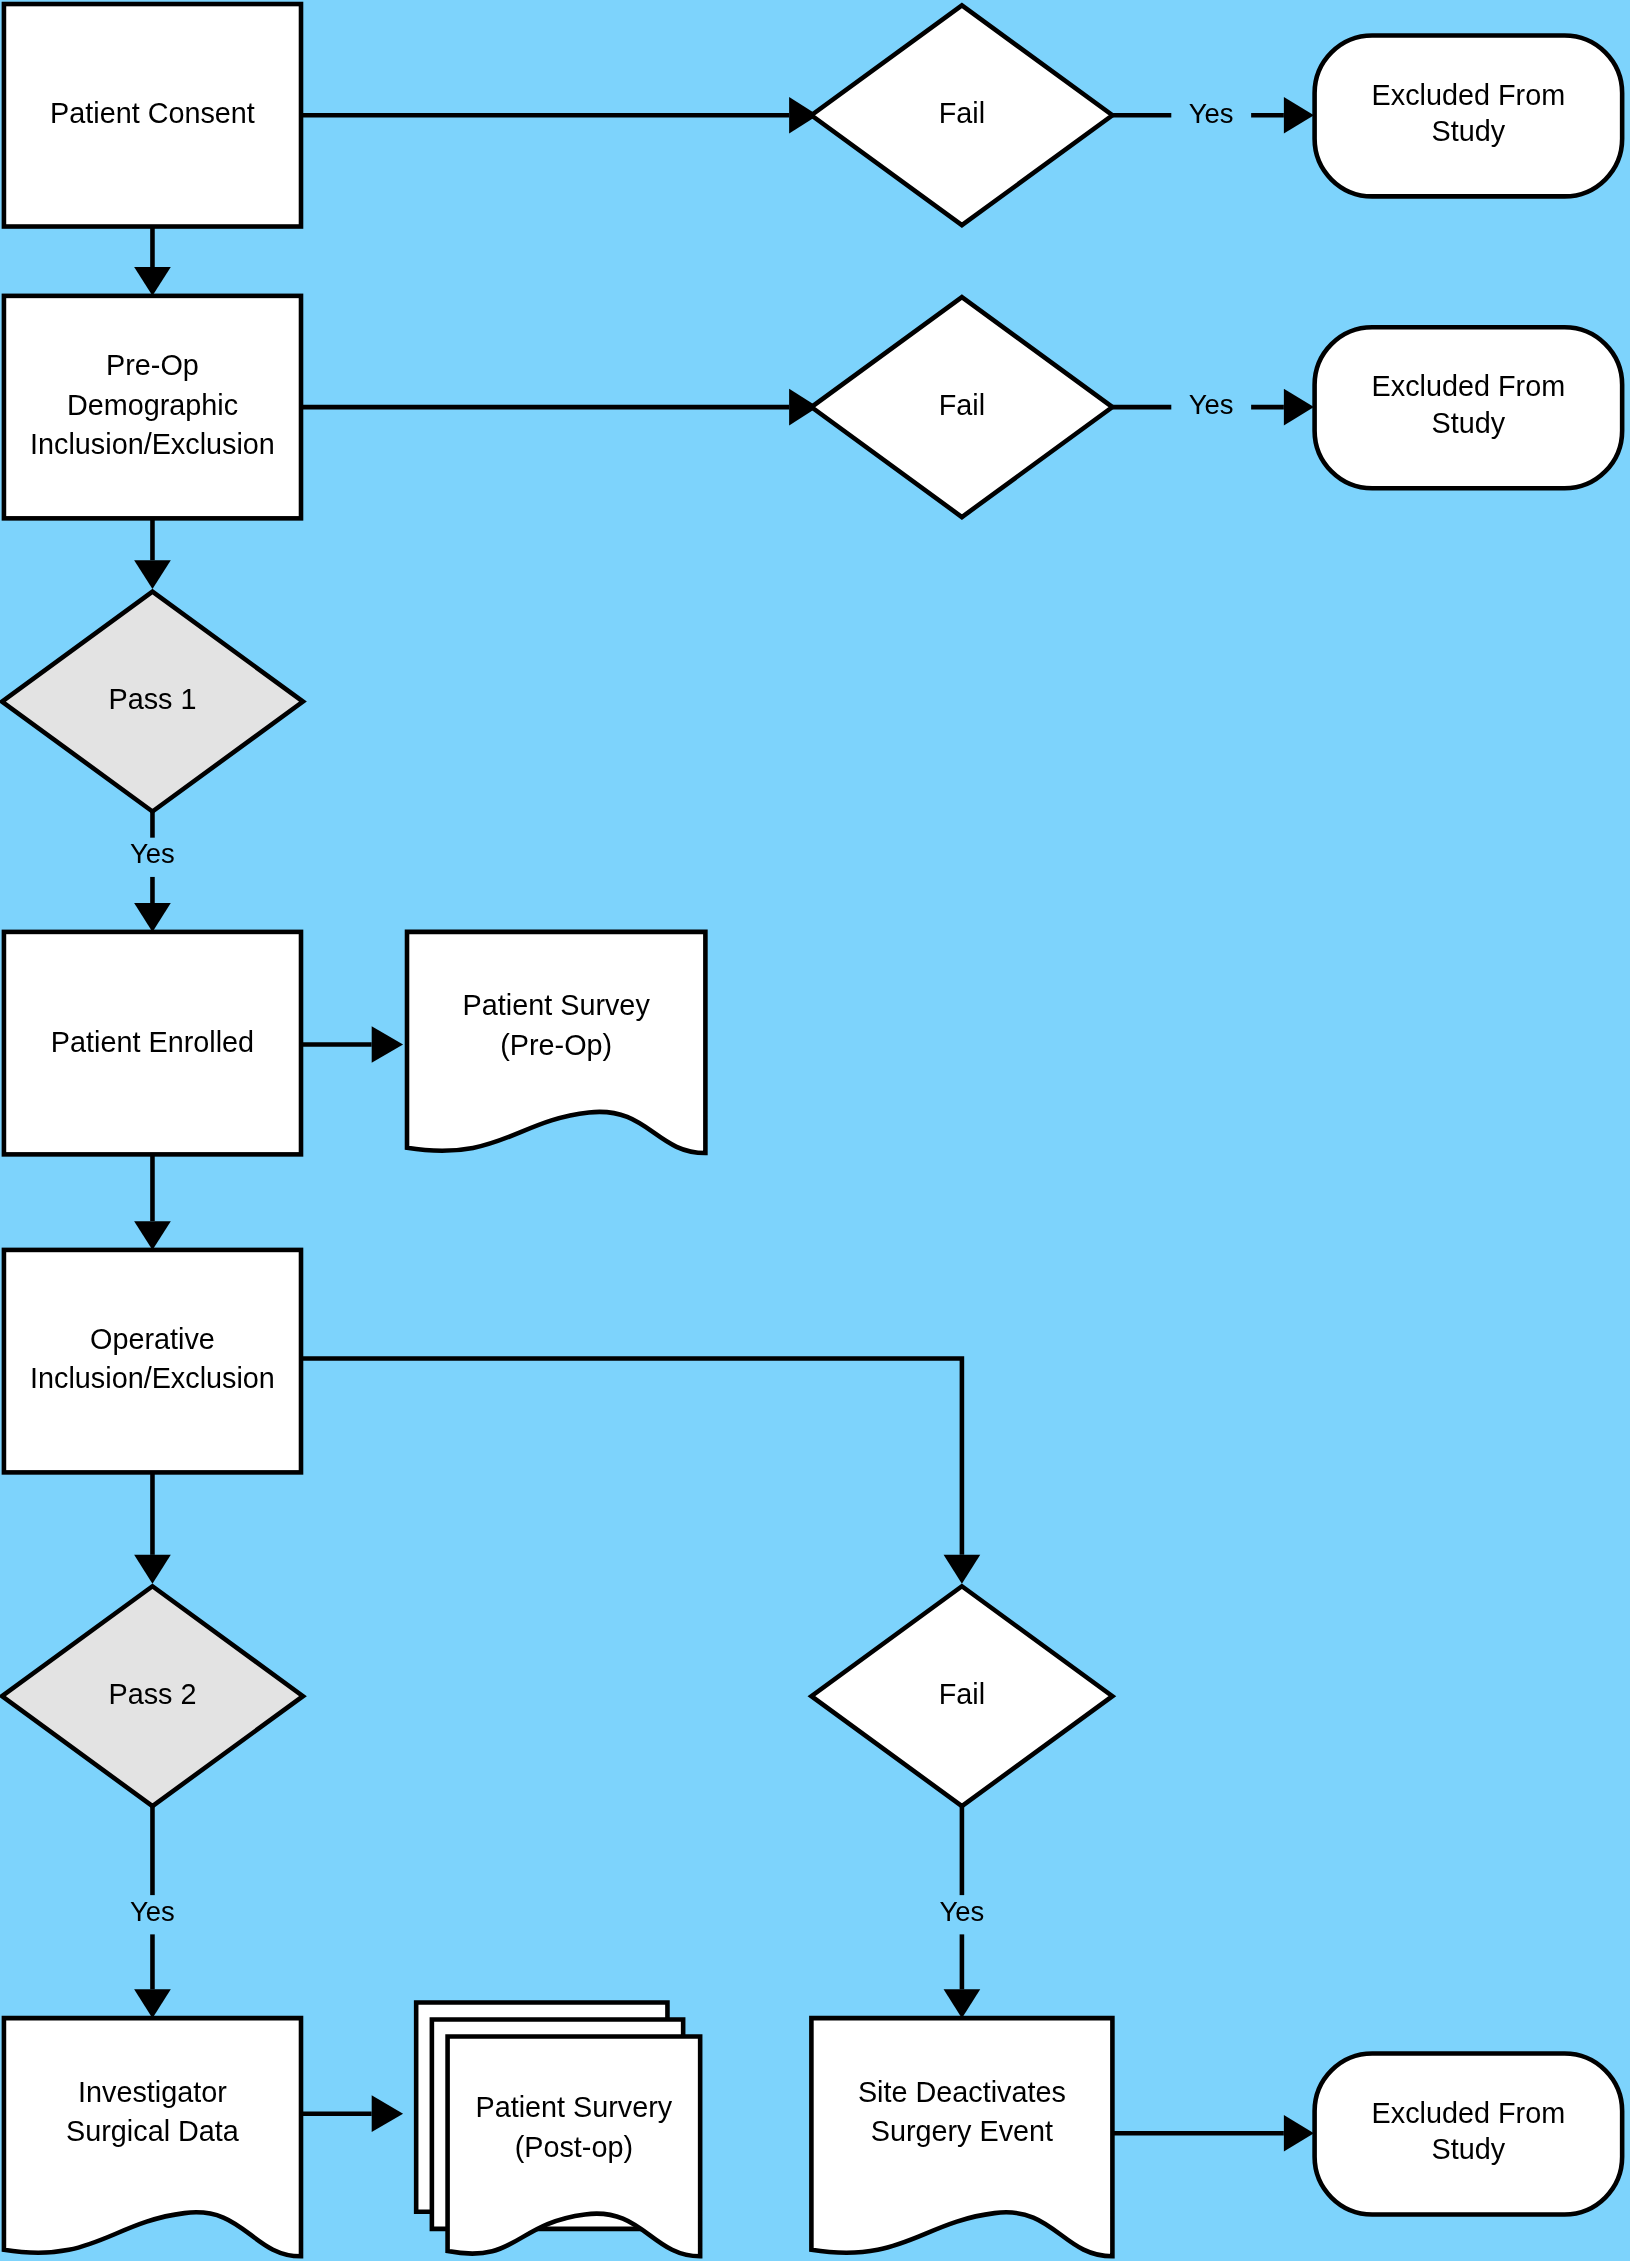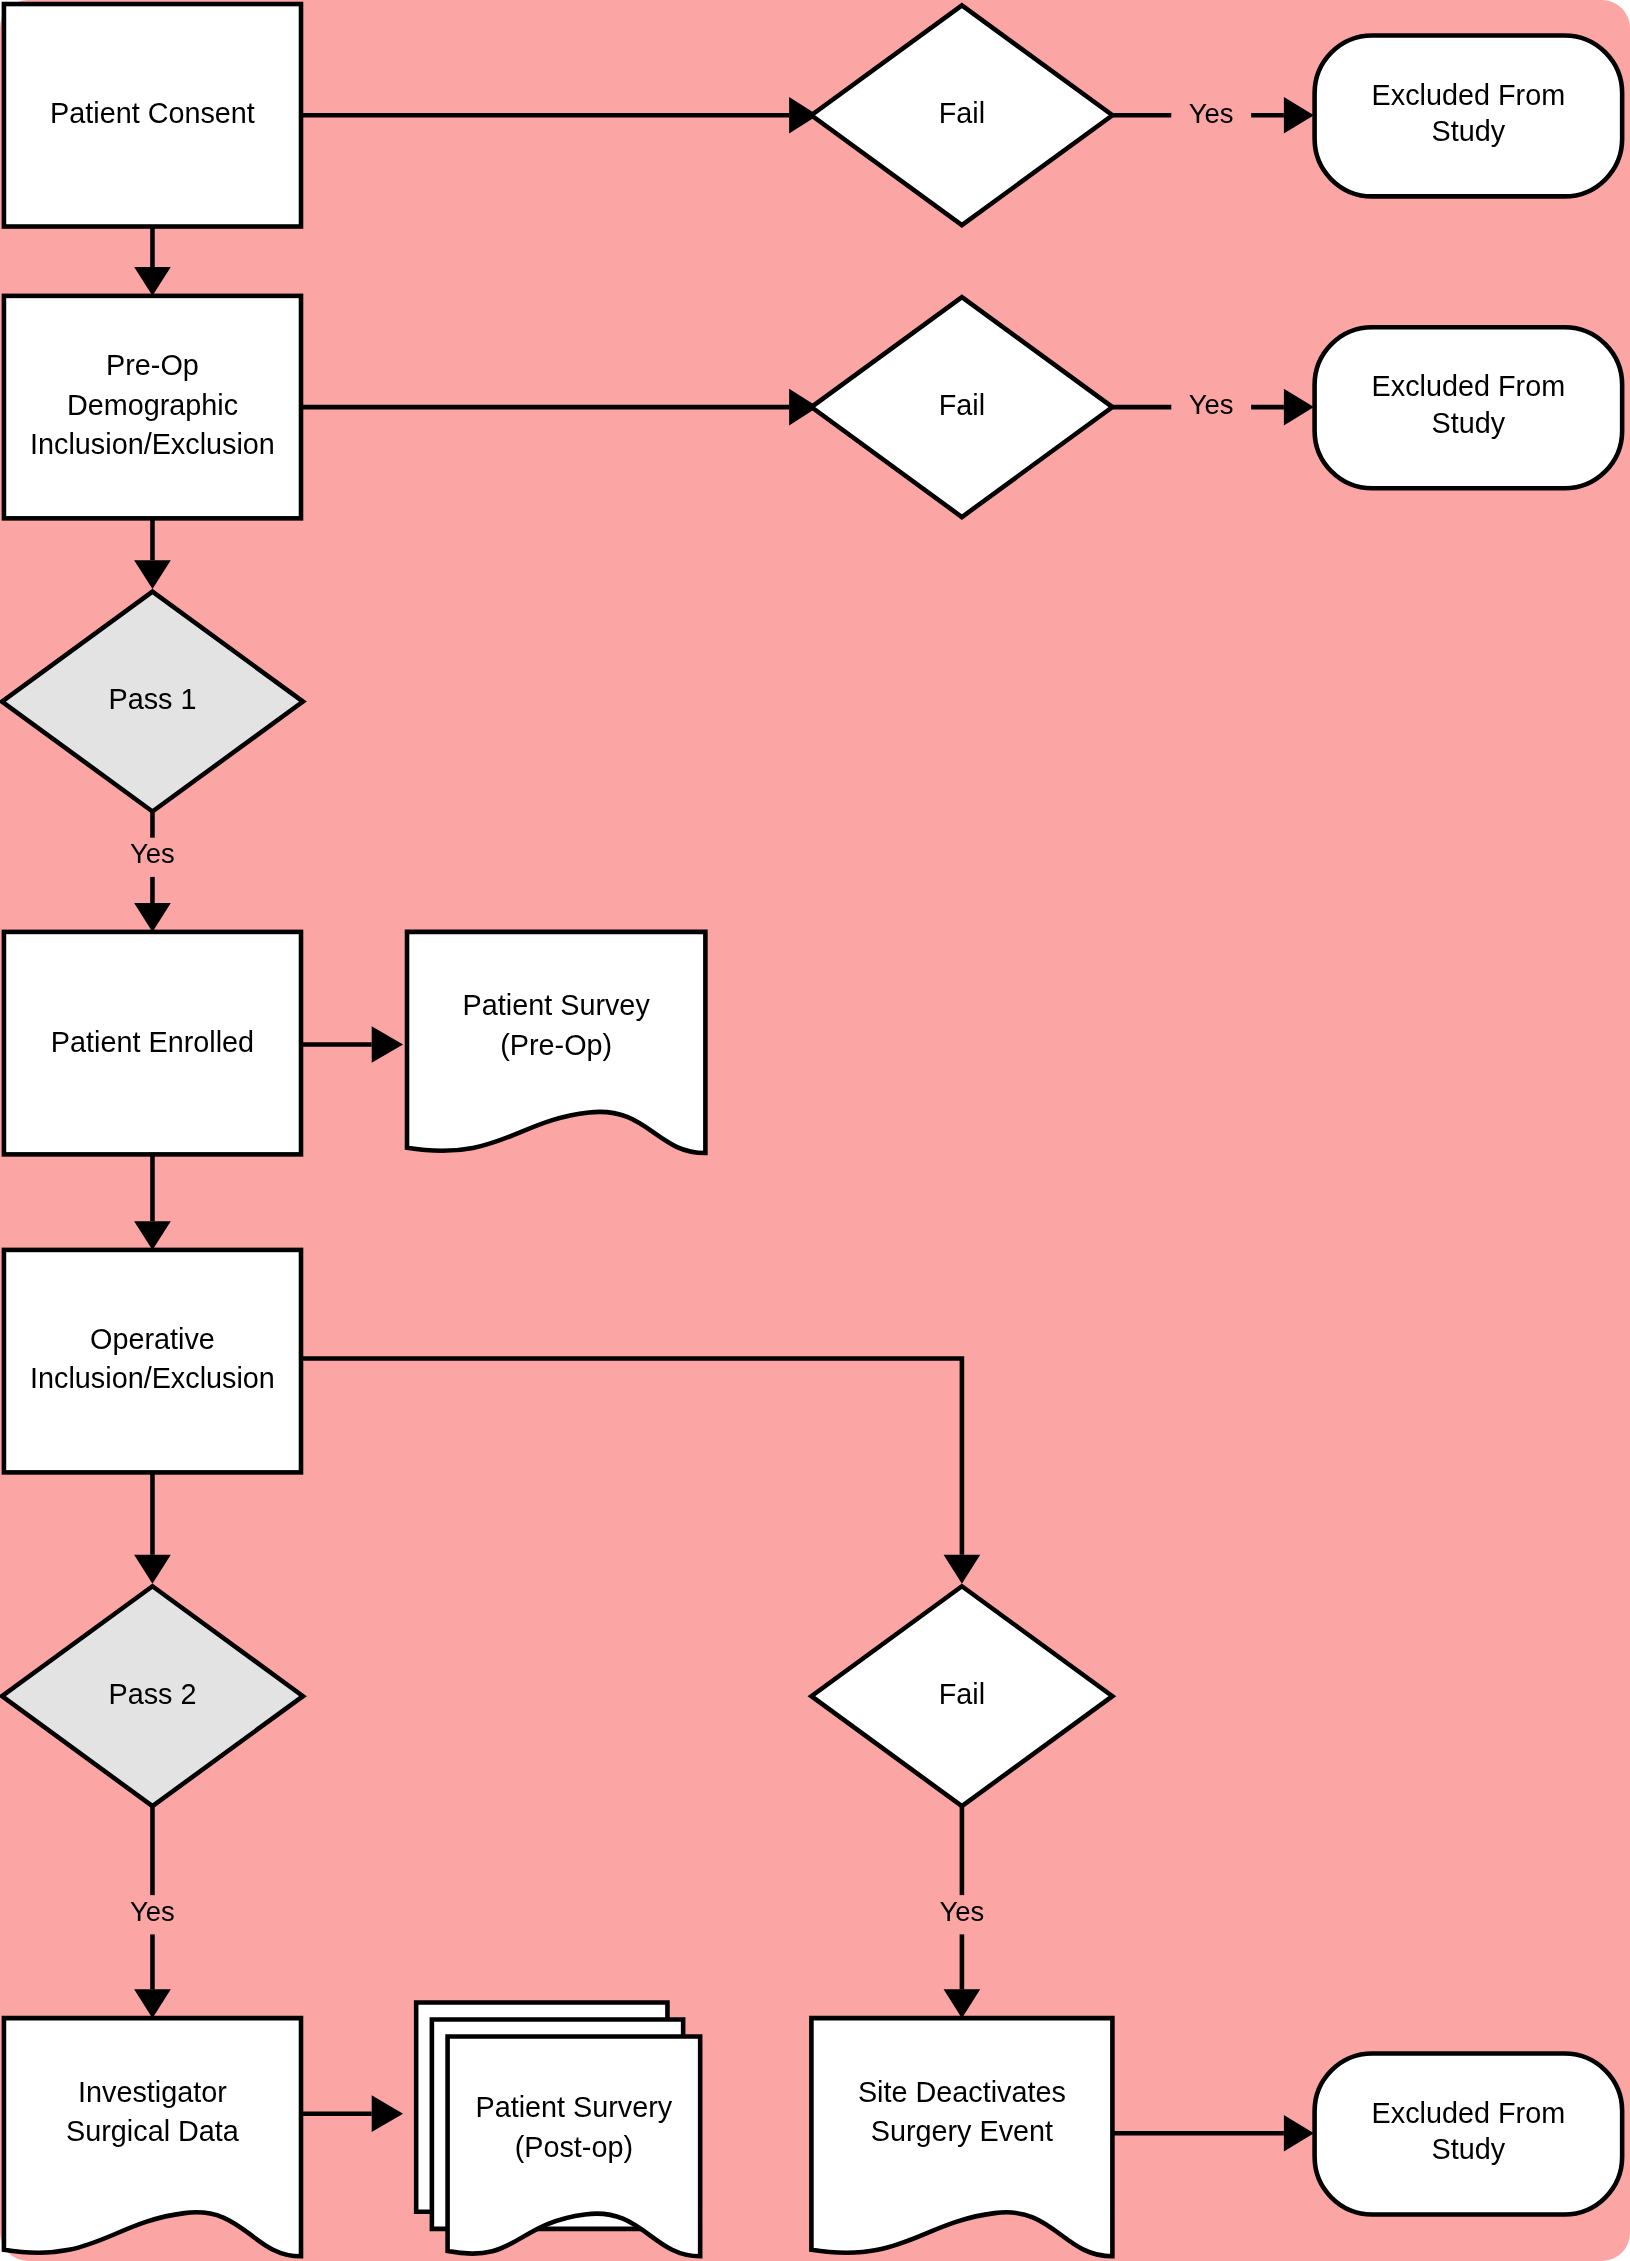--- a/index.html
+++ b/index.html
@@ -10,22 +10,21 @@
   body {
     width: 1630px;
     height: 2261px;
     font-family: "Liberation Sans", sans-serif;
     overflow: hidden;
   }
   #flowchart-root {
     position: relative;
     width: 1630px;
     height: 2261px;
-    background: #fca5a5;
-    border-radius: 28px;
+    background: #7dd3fc;
   }
   svg.flow-canvas {
     position: absolute;
     top: 0;
     left: 0;
     width: 1630px;
     height: 2261px;
     display: block;
   }
   .node-label {

